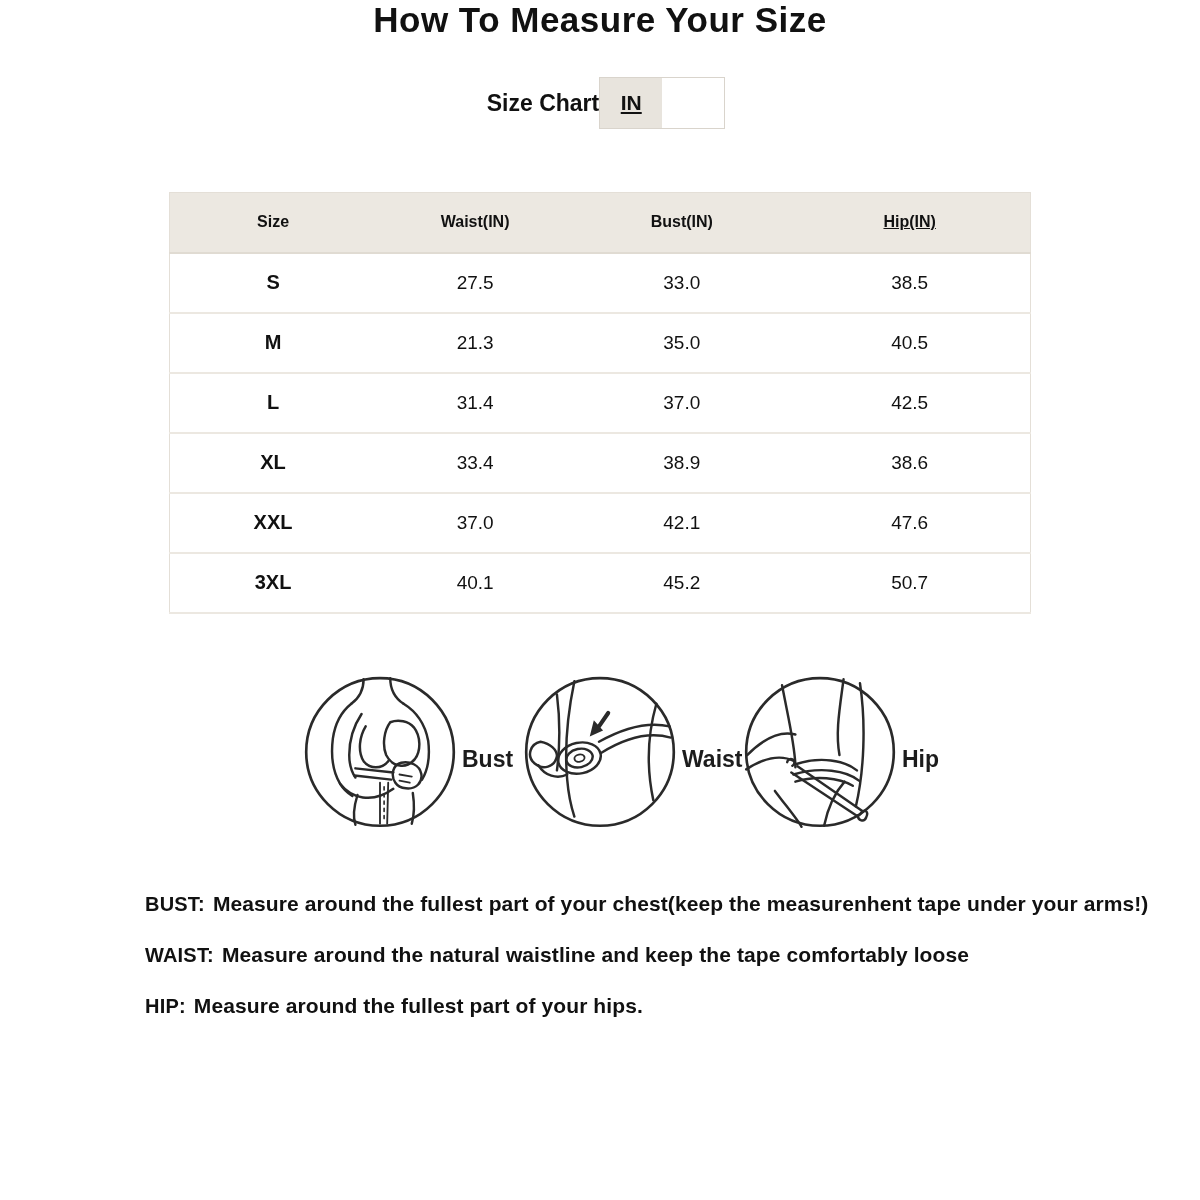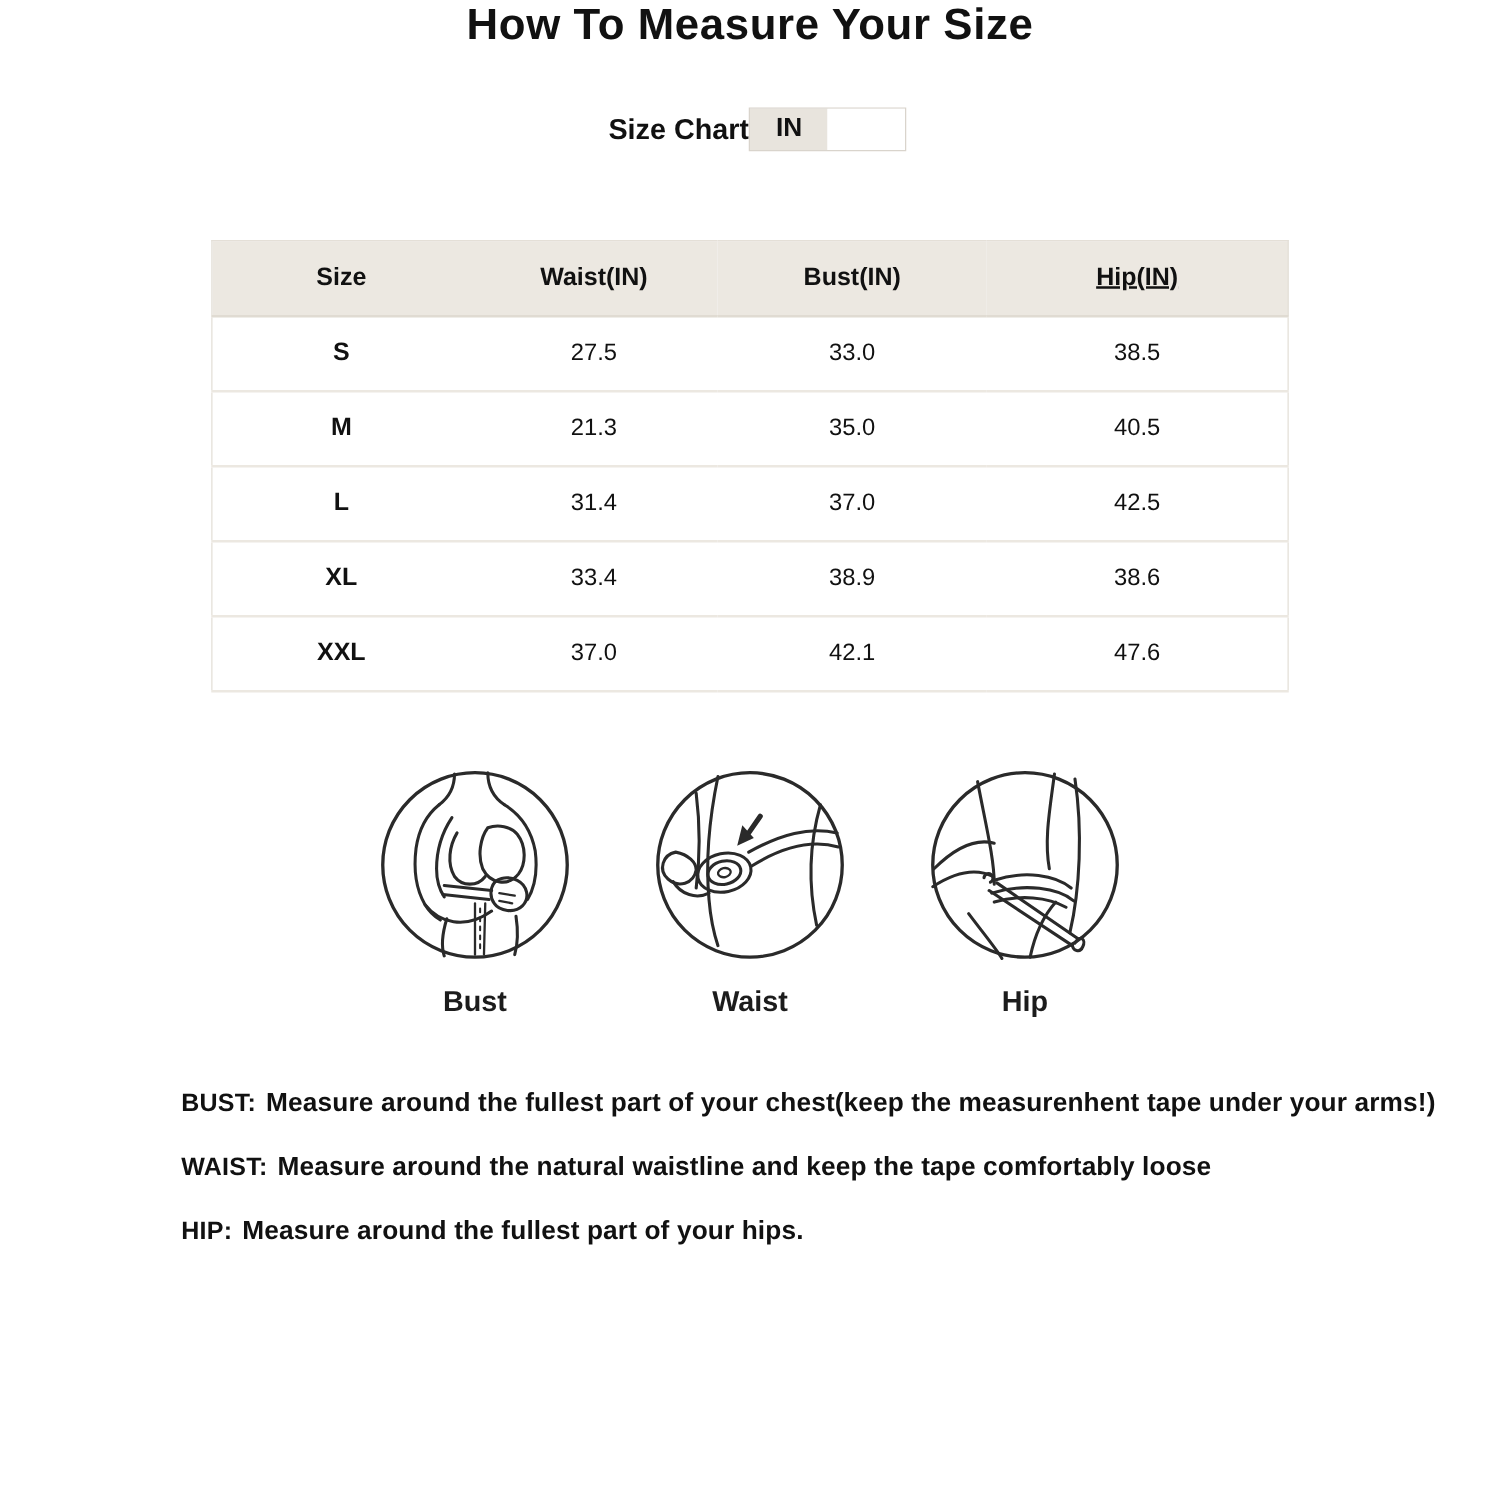--- a/index.html
+++ b/index.html
@@ -27,23 +27,24 @@
     height: 54px;
     margin-left: 12px;
   }
   .section-title {
     font-size: 23px;
     font-weight: 700;
   }
   .unit-toggle {
     display: flex;
     width: 126px;
-    height: 35px;
+    height: 52px;
     border: 1px solid #d9d4cc;
     background: #ffffff;
+    text-decoration: underline;
   }
   .unit-toggle .seg {
     flex: 1;
     display: flex;
     align-items: center;
     justify-content: center;
     font-size: 21px;
     font-weight: 700;
     cursor: pointer;
   }
@@ -57,41 +58,41 @@
     border: 1px solid #e4dfd7;
   }
   table.size-table th, table.size-table td {
     height: 60px;
     text-align: center;
     vertical-align: middle;
     border-bottom: 2px solid #ece8e1;
   }
   table.size-table thead th {
     background: #ece8e1;
-    font-size: 20px;
+    font-size: 16px;
     font-weight: 700;
     border-bottom: 2px solid #e0dbd2;
   }
   table.size-table td { font-size: 19px; font-weight: 400; }
   table.size-table td.size-cell { font-weight: 700; font-size: 20px; }
   .col-1 { width: 24%; }
   .col-2 { width: 23%; }
   .col-3 { width: 25%; }
   .col-4 { width: 28%; text-decoration: underline; }
 
   .figures {
     margin-top: 58px;
     display: flex;
     justify-content: center;
     gap: 56px;
   }
   .figure-block {
     width: 164px;
     display: flex;
-    flex-direction: column;
+    flex-direction: row;
     align-items: center;
   }
   .figure-block svg { display: block; }
   .figure-label {
     margin-top: 12px;
     font-size: 23px;
     font-weight: 700;
     color: #1c1c1c;
   }
 
@@ -164,20 +165,26 @@
         <td class="size-cell">XL</td>
         <td>33.4</td>
         <td>38.9</td>
         <td>38.6</td>
       </tr>
       <tr>
         <td class="size-cell">XXL</td>
         <td>37.0</td>
         <td>42.1</td>
         <td>47.6</td>
+      </tr>
+      <tr>
+        <td class="size-cell">3XL</td>
+        <td>40.1</td>
+        <td>45.2</td>
+        <td>50.7</td>
       </tr>
     </tbody>
   </table>
 
   <div class="figures">
 
     <div class="figure-block">
       <span>
         <svg width="164" height="164" viewBox="0 0 160 160" fill="none" stroke="#2a2a2a" stroke-width="2.4" stroke-linecap="round" stroke-linejoin="round">
           <circle cx="80" cy="78" r="72" stroke-width="2.6"></circle>

